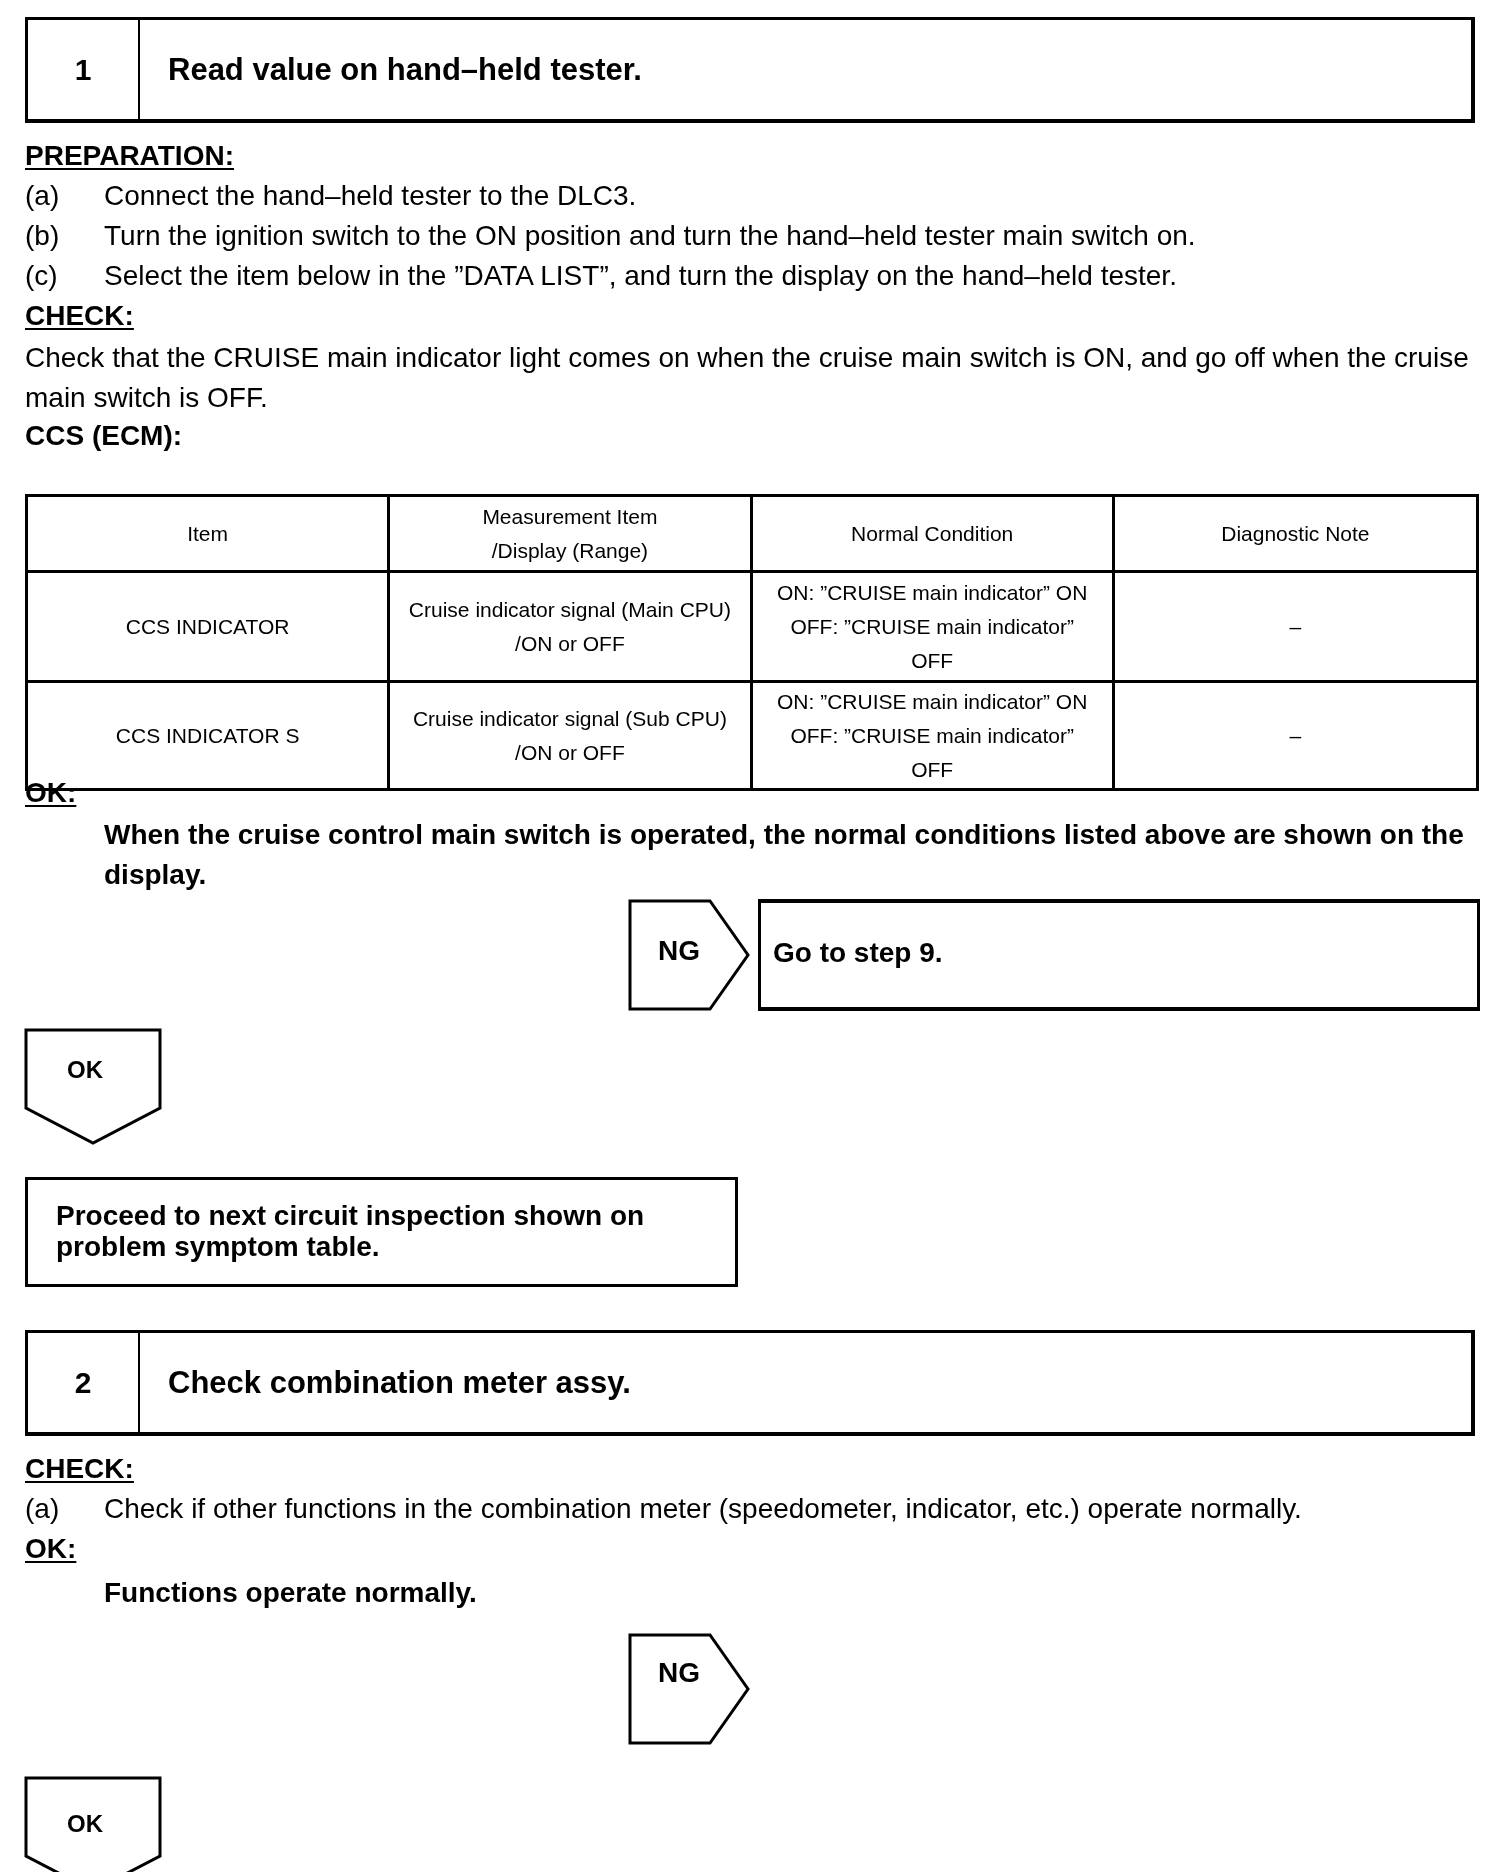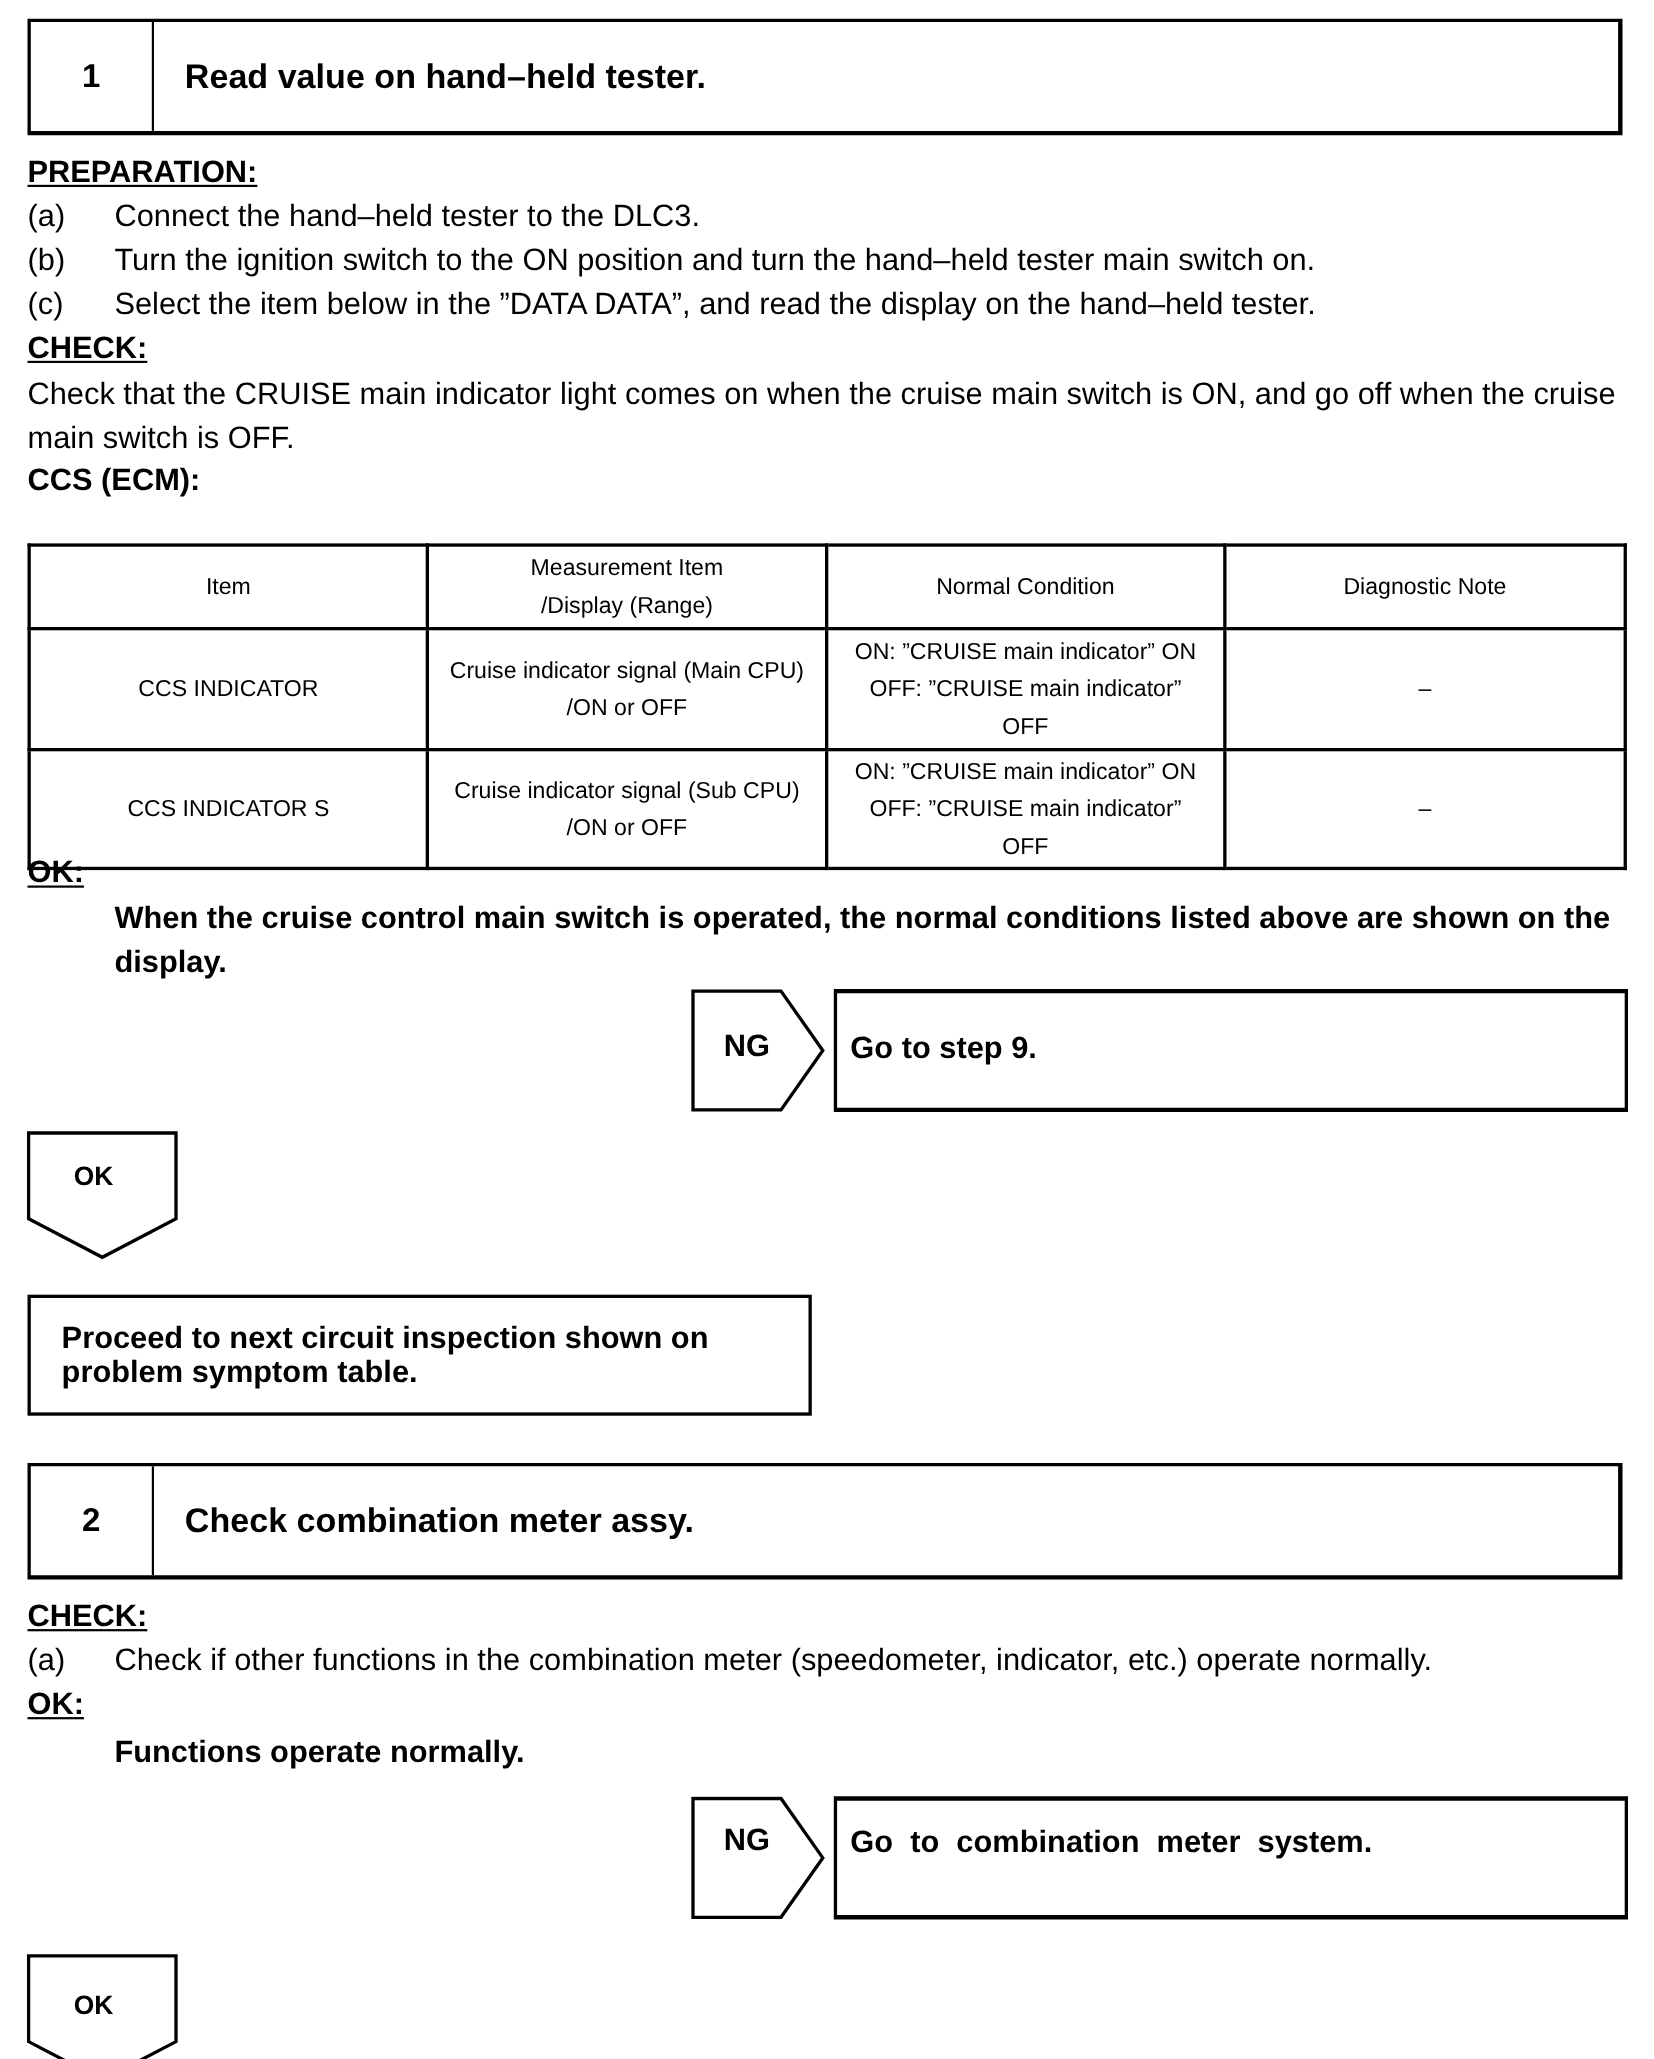--- a/index.html
+++ b/index.html
@@ -71,21 +71,21 @@
 </div>
 
 <div class="label" style="top:140px;">PREPARATION:</div>
 <div class="line" style="top:180px;">
   <span class="marker">(a)</span><span>Connect the hand–held tester to the DLC3.</span>
 </div>
 <div class="line" style="top:220px;">
   <span class="marker">(b)</span><span>Turn the ignition switch to the ON position and turn the hand–held tester main switch on.</span>
 </div>
 <div class="line" style="top:260px;">
-  <span class="marker">(c)</span><span>Select the item below in the ”DATA DATA”, and read the display on the hand–held tester.</span>
+  <span class="marker">(c)</span><span>Select the item below in the ”DATA LIST”, and turn the display on the hand–held tester.</span>
 </div>
 
 <div class="label" style="top:300px;">CHECK:</div>
 <div class="para" style="top:338px;">Check that the CRUISE main indicator light comes on when the cruise main switch is ON, and go off when the cruise main switch is OFF.</div>
 
 <div class="label plain" style="top:420px;">CCS (ECM):</div>
 
 <table class="data">
   <colgroup>
     <col style="width:363px">
@@ -164,23 +164,20 @@
   <span class="marker">(a)</span><span>Check if other functions in the combination meter (speedometer, indicator, etc.) operate normally.</span>
 </div>
 <div class="label" style="top:1533px;">OK:</div>
 <div class="ok-text" style="top:1573px;">Functions operate normally.</div>
 
 <div class="ng-wrap" style="top:1633px;">
   <svg width="130" height="112">
     <polygon points="2,2 82,2 120,56 82,110 2,110" fill="#fff" stroke="#000" stroke-width="3"></polygon>
   </svg>
   <div class="ng-label" style="top:24px;">NG</div>
-  <div class="ng-result">
-    <div class="ng-result-text" style="top:22px; white-space:pre;">Go  to  combination  meter  system.</div>
-  </div>
 </div>
 
 <div class="ok-arrow" style="top:1776px;">
   <svg width="142" height="118">
     <polygon points="2,2 136,2 136,80 69,115 2,80" fill="#fff" stroke="#000" stroke-width="3"></polygon>
   </svg>
   <div class="ok-arrow-label" style="top:34px;">OK</div>
 </div>
 
 </body></html>

